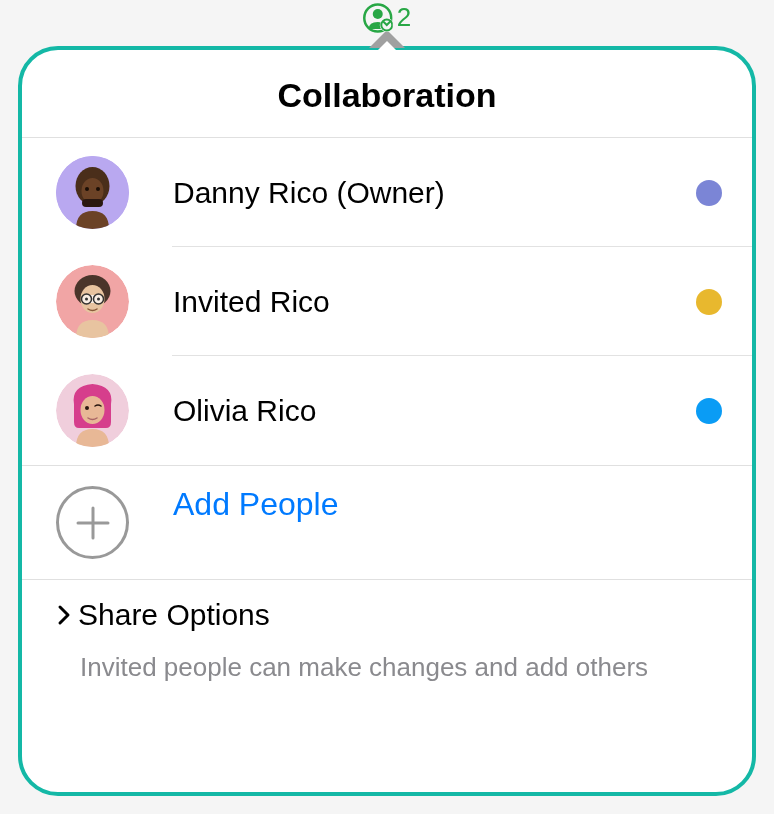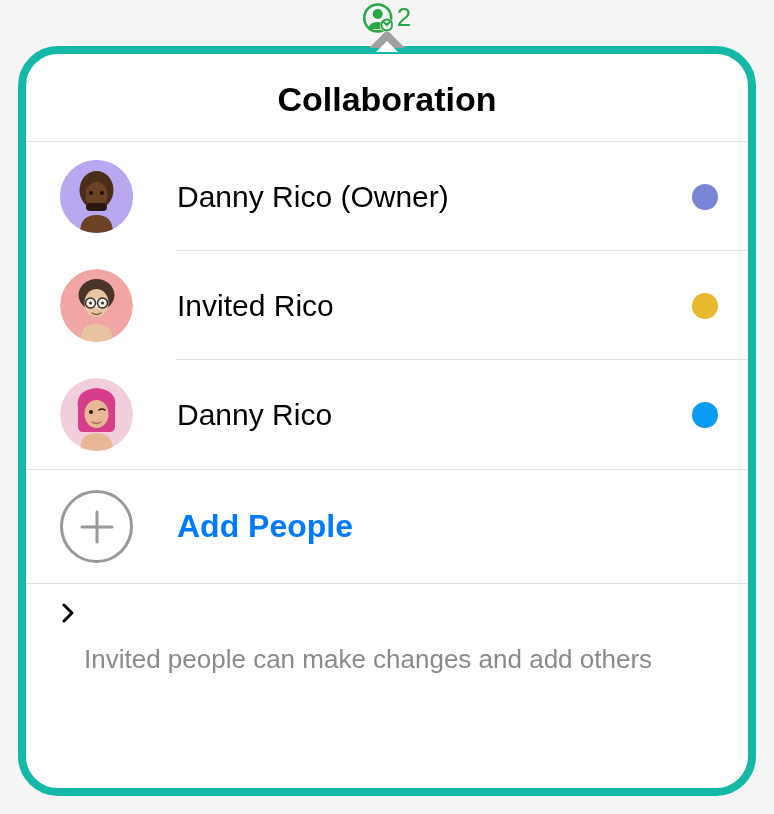--- a/index.html
+++ b/index.html
@@ -70,21 +70,21 @@
       border-bottom: 11px solid #ffffff;
     }
 
     .popover {
       position: absolute;
       top: 16px;
       left: 0;
       right: 0;
       bottom: 0;
       background: #ffffff;
-      border: 8px solid #14b8a6;
+      border: 4px solid #14b8a6;
       border-radius: 40px;
       overflow: hidden;
     }
 
     .popover-header {
       text-align: center;
       padding: 26px 0 22px;
       border-bottom: 1px solid #e0e0e0;
     }
 
@@ -146,25 +146,24 @@
 
     .status-dot {
       width: 26px;
       height: 26px;
       border-radius: 50%;
       flex-shrink: 0;
     }
 
     .add-people-row {
       display: flex;
-      align-items: center;
+      align-items: flex-start;
       padding: 20px 30px 20px 34px;
       border-bottom: 1px solid #e0e0e0;
       cursor: pointer;
-      font-weight: bold;
     }
 
     .plus-icon {
       width: 73px;
       height: 73px;
       border-radius: 50%;
       border: 3px solid #999;
       display: flex;
       align-items: center;
       justify-content: center;
@@ -281,21 +280,21 @@
           <svg viewBox="0 0 73 73">
             <circle cx="36.5" cy="36.5" r="36.5" fill="#f0cedc"></circle>
             <path d="M 18 30 Q 15 12 36.5 10 Q 58 12 55 30 L 55 48 Q 55 54 50 54 L 23 54 Q 18 54 18 48 Z" fill="#d63e8c"></path>
             <ellipse cx="36.5" cy="36" rx="12" ry="14" fill="#e8b896"></ellipse>
             <circle cx="31" cy="34" r="2" fill="#2a1810"></circle>
             <path d="M 39 32 Q 42 30 45 32" fill="none" stroke="#2a1810" stroke-width="1.5" stroke-linecap="round"></path>
             <path d="M 32 44 Q 36.5 47 41 44" fill="none" stroke="#a66" stroke-width="1.5" stroke-linecap="round"></path>
             <path d="M 20 73 Q 20 55 36.5 55 Q 53 55 53 73" fill="#e8b896"></path>
           </svg>
         </div>
-        <div class="person-name">Danny Rico</div>
+        <div class="person-name">Olivia Rico</div>
         <div class="status-dot" style="background:#0a9cf5"></div>
       </div>
 
     </div>
 
     <div class="add-people-row">
       <div class="plus-icon">
         <svg viewBox="0 0 38 38">
           <line x1="19" y1="4" x2="19" y2="34" stroke="#999" stroke-width="3" stroke-linecap="round"></line>
           <line x1="4" y1="19" x2="34" y2="19" stroke="#999" stroke-width="3" stroke-linecap="round"></line>
@@ -304,18 +303,19 @@
       <div class="add-people-label">Add People</div>
     </div>
 
     <div class="share-options-row">
       <div class="share-options-header">
         <span class="chevron-icon">
           <svg viewBox="0 0 16 22">
             <path d="M 4 3 L 12 11 L 4 19" fill="none" stroke="#000" stroke-width="3" stroke-linecap="round" stroke-linejoin="round"></path>
           </svg>
         </span>
+        <span class="share-options-title">Share Options</span>
       </div>
       <div class="share-options-subtitle">Invited people can make changes and add others</div>
     </div>
 
   </div>
 </div>
 
 </body></html>

